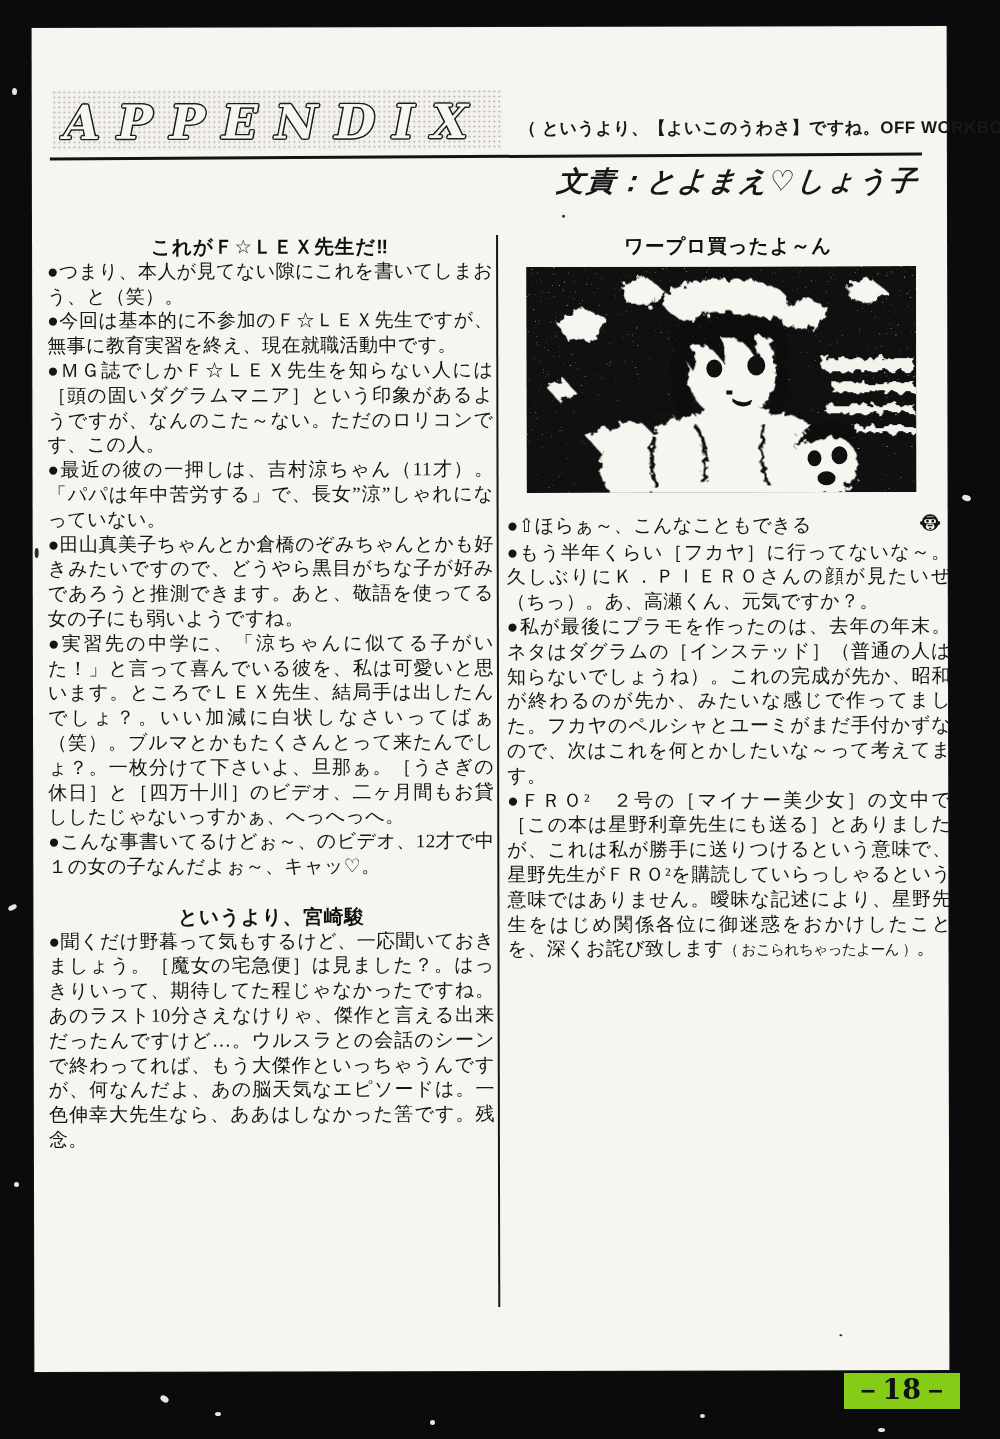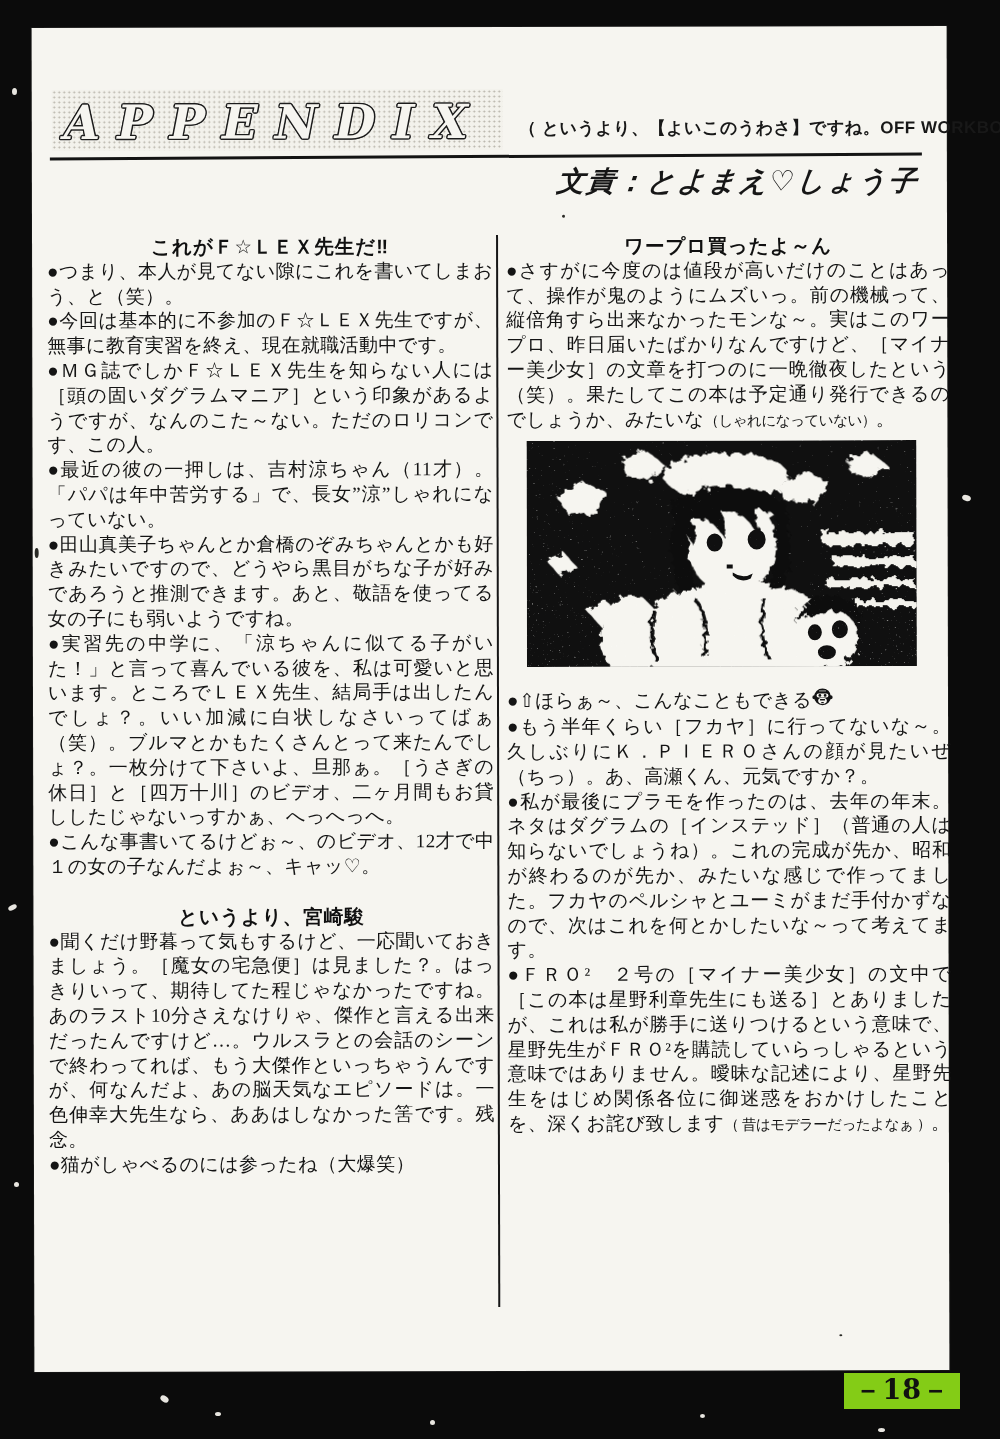--- a/index.html
+++ b/index.html
@@ -75,21 +75,21 @@
     font-family:"Liberation Sans","DejaVu Sans",sans-serif;
     font-size:14.5px;letter-spacing:-0.5px;
   }
 
   
   .photo-wrap{margin:8px 0 0 20px;width:390px;height:226px;}
   .photo-wrap svg{display:block;}
 
   
   .caption{
-    margin-top:20px;display:flex;align-items:center;
+    margin-top:20px;display:flex;align-items:center;justify-content:space-between;
     font-size:19px;letter-spacing:0.4px;text-align:left;
   }
   .stamp{flex:0 0 auto;margin-right:10px;}
 
   
   .pageno{
     position:absolute;right:40px;top:1373px;
     background:#84cc16;color:#111;
     font-family:"DejaVu Serif","Liberation Serif",serif;
     font-size:27px;font-weight:bold;letter-spacing:1px;
@@ -131,27 +131,25 @@
         <p class="para"><span>●今回は基本的に不参加のＦ☆ＬＥＸ先生ですが、無事に教育実習を終え、現在就職活動中です。</span></p>
         <p class="para"><span>●ＭＧ誌でしかＦ☆ＬＥＸ先生を知らない人には［頭の固いダグラムマニア］という印象があるようですが、なんのこた～ない。ただのロリコンです、この人。</span></p>
         <p class="para"><span>●最近の彼の一押しは、吉村涼ちゃん（11才）。「パパは年中苦労する」で、長女”涼”しゃれになっていない。</span></p>
         <p class="para"><span>●田山真美子ちゃんとか倉橋のぞみちゃんとかも好きみたいですので、どうやら黒目がちな子が好みであろうと推測できます。あと、敬語を使ってる女の子にも弱いようですね。</span></p>
         <p class="para"><span>●実習先の中学に、「涼ちゃんに似てる子がいた！」と言って喜んでいる彼を、私は可愛いと思います。ところでＬＥＸ先生、結局手は出したんでしょ？。いい加減に白状しなさいってばぁ（笑）。ブルマとかもたくさんとって来たんでしょ？。一枚分けて下さいよ、旦那ぁ。［うさぎの休日］と［四万十川］のビデオ、二ヶ月間もお貸ししたじゃないっすかぁ、へっへっへ。</span></p>
         <p class="para"><span>●こんな事書いてるけどぉ～、のビデオ、12才で中１の女の子なんだよぉ～、キャッ♡。</span></p>
       </div>
       <div class="section">
         <h2 class="sec-heading">というより、宮崎駿</h2>
         <p class="para"><span>●聞くだけ野暮って気もするけど、一応聞いておきましょう。［魔女の宅急便］は見ました？。はっきりいって、期待してた程じゃなかったですね。あのラスト10分さえなけりゃ、傑作と言える出来だったんですけど…。ウルスラとの会話のシーンで終わってれば、もう大傑作といっちゃうんですが、何なんだよ、あの脳天気なエピソードは。一色伸幸大先生なら、ああはしなかった筈です。残念。</span></p>
-        <p class="para"><span>●猫がしゃべるのには参ったね（大爆笑）</span></p>
       </div>
     </div>
   <div class="col col-right">
       <div class="section">
         <h2 class="sec-heading">ワープロ買ったよ～ん</h2>
-        <p class="para"><span>●さすがに今度のは値段が高いだけのことはあって、操作が鬼のようにムズいっ。前の機械って、縦倍角すら出来なかったモンな～。実はこのワープロ、昨日届いたばかりなんですけど、［マイナー美少女］の文章を打つのに一晩徹夜したという（笑）。果たしてこの本は予定通り発行できるのでしょうか、みたいな</span><span class="small">（しゃれになっていない）</span><span>。</span></p>
       </div>
   <div class="photo-wrap">
     <svg width="390" height="226" viewBox="0 0 390 226" xmlns="http://www.w3.org/2000/svg">
       <defs>
         <filter id="rough" x="-10%" y="-10%" width="120%" height="120%">
           <feTurbulence type="fractalNoise" baseFrequency="0.14" numOctaves="2" seed="8" result="n"></feTurbulence>
           <feDisplacementMap in="SourceGraphic" in2="n" scale="12"></feDisplacementMap>
         </filter>
         <filter id="speckle" x="0%" y="0%" width="100%" height="100%">
           <feTurbulence type="fractalNoise" baseFrequency="0.55" numOctaves="2" seed="4"></feTurbulence>
@@ -236,18 +234,18 @@
       <ellipse cx="12" cy="16.6" rx="5" ry="3.6" fill="#f6f5f0"></ellipse>
       <rect x="9.2" y="14.6" width="5.6" height="1.7" fill="#141414"></rect>
       <rect x="10.6" y="18" width="2.8" height="1.3" fill="#141414"></rect>
       <rect x="8" y="4.6" width="8" height="1.4" fill="#f6f5f0" opacity="0.55"></rect>
     </svg>
   </span>
 </div>
       <div class="section">
         <p class="para"><span>●もう半年くらい［フカヤ］に行ってないな～。久しぶりにＫ．ＰＩＥＲＯさんの顔が見たいぜ（ちっ）。あ、高瀬くん、元気ですか？。</span></p>
         <p class="para"><span>●私が最後にプラモを作ったのは、去年の年末。ネタはダグラムの［インステッド］（普通の人は知らないでしょうね）。これの完成が先か、昭和が終わるのが先か、みたいな感じで作ってました。フカヤのペルシャとユーミがまだ手付かずなので、次はこれを何とかしたいな～って考えてます。</span></p>
-        <p class="para"><span>●ＦＲＯ²　２号の［マイナー美少女］の文中で［この本は星野利章先生にも送る］とありましたが、これは私が勝手に送りつけるという意味で、星野先生がＦＲＯ²を購読していらっしゃるという意味ではありません。曖昧な記述により、星野先生をはじめ関係各位に御迷惑をおかけしたことを、深くお詫び致します</span><span class="small">（ 昔はモデラーだったよなぁ ）</span><span>。</span></p>
+        <p class="para"><span>●ＦＲＯ²　２号の［マイナー美少女］の文中で［この本は星野利章先生にも送る］とありましたが、これは私が勝手に送りつけるという意味で、星野先生がＦＲＯ²を購読していらっしゃるという意味ではありません。曖昧な記述により、星野先生をはじめ関係各位に御迷惑をおかけしたことを、深くお詫び致します</span><span class="small">（ おこられちゃったよーん ）</span><span>。</span></p>
       </div>
     </div>
 </div>
 
 <div class="pageno">－18－</div>
 
 </body></html>

